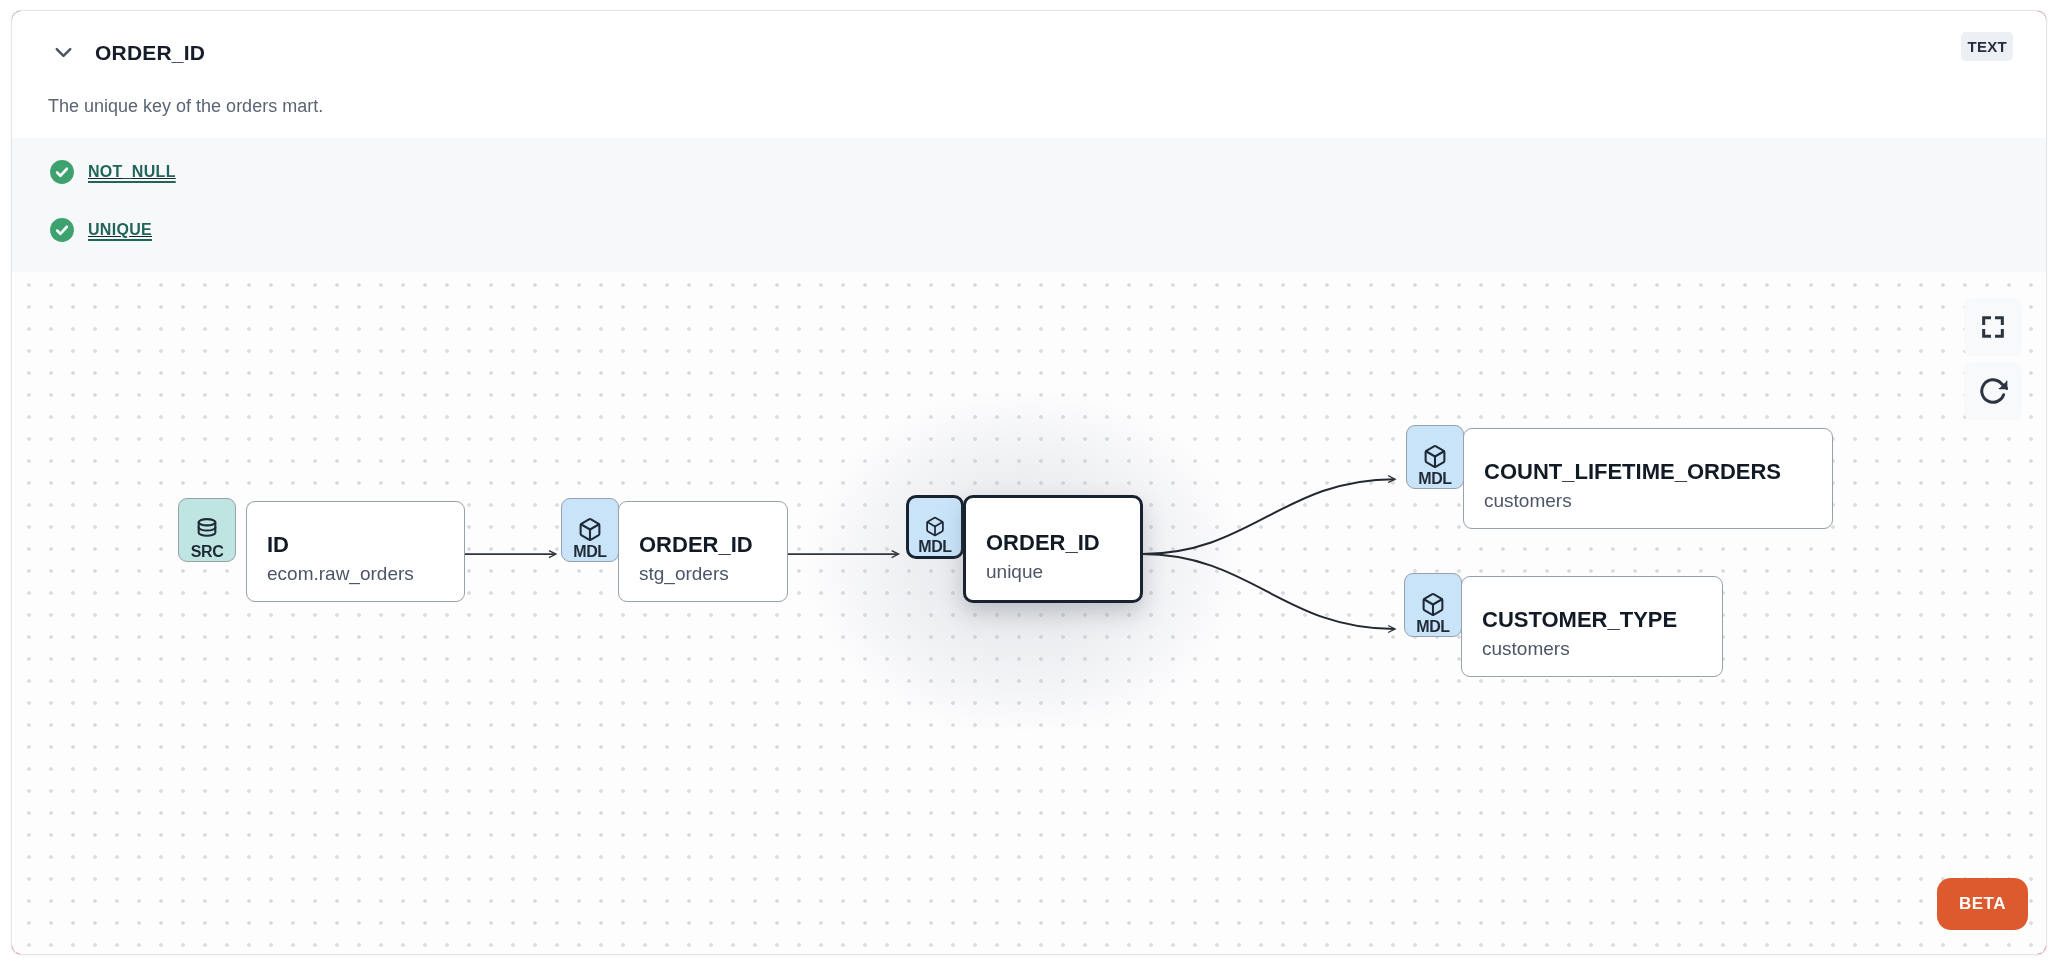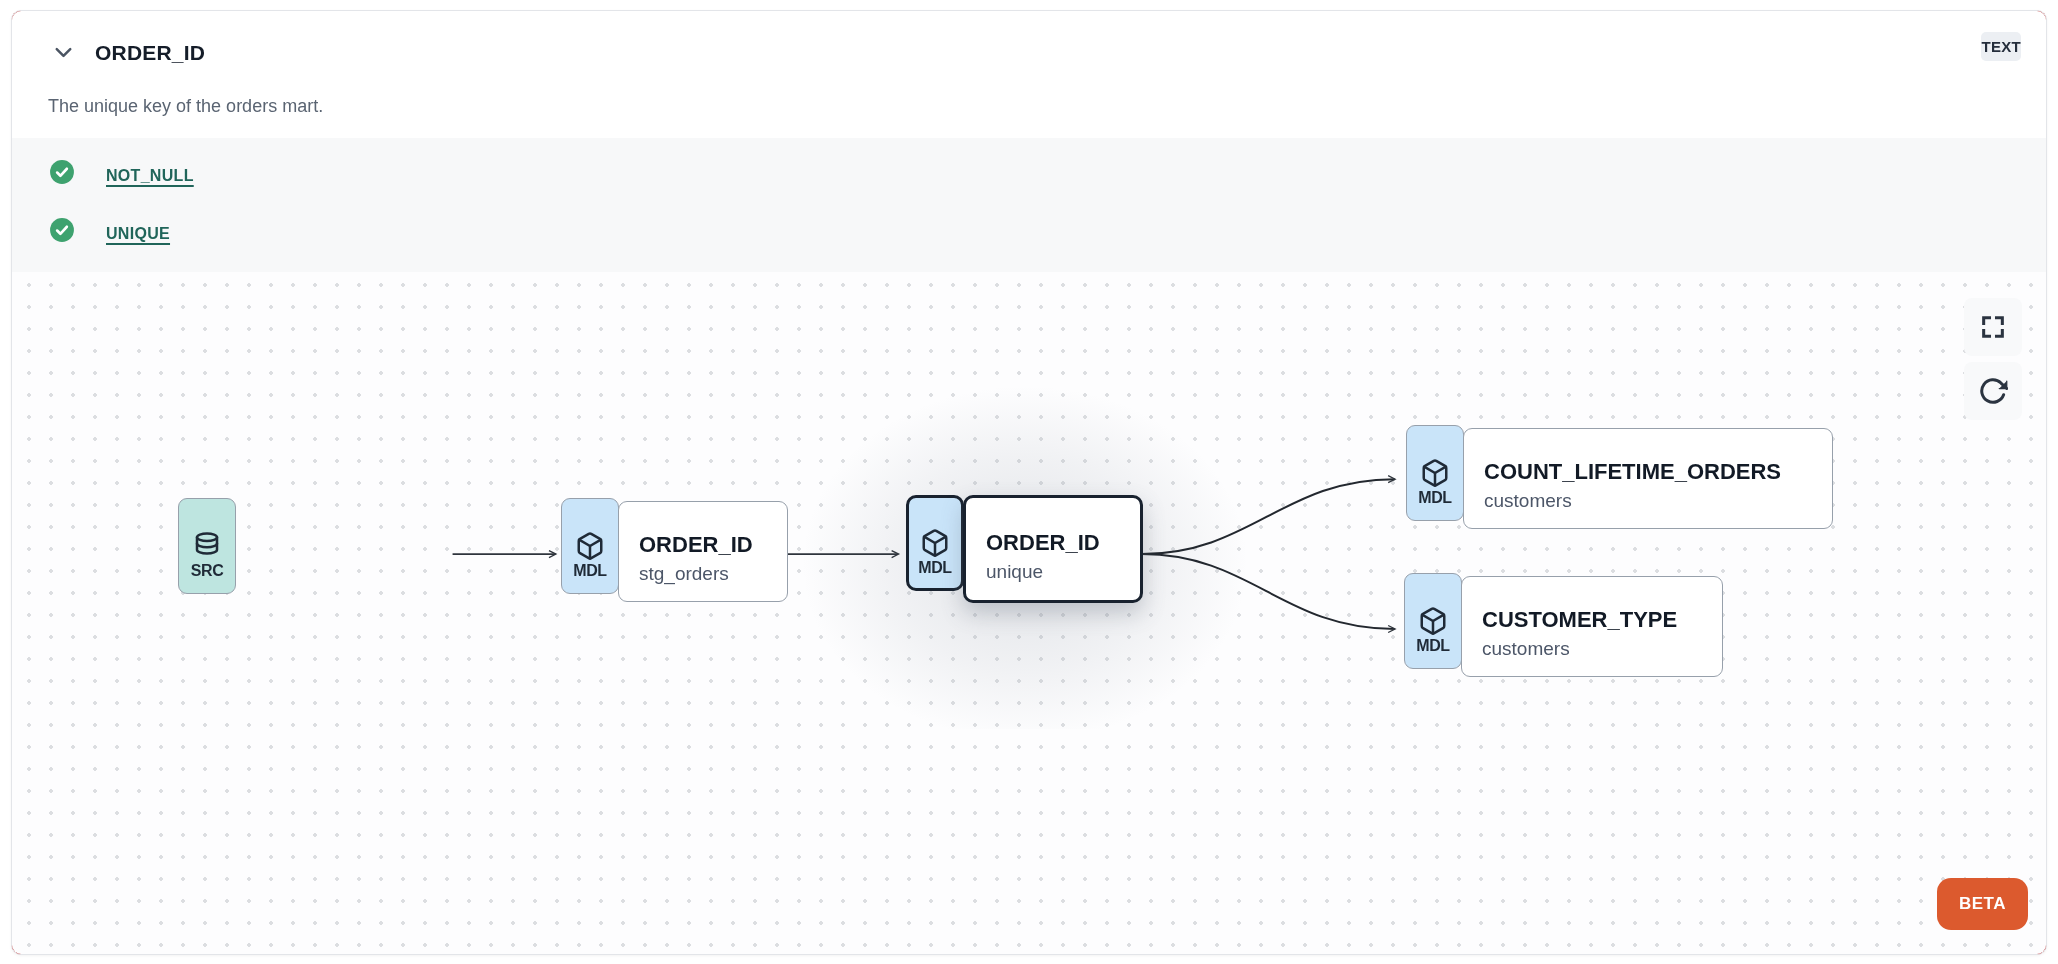--- a/index.html
+++ b/index.html
@@ -19,28 +19,28 @@
     box-shadow: 0 1px 3px rgba(0,0,0,0.05);
     overflow: hidden;
   }
   
   .hdr { position: relative; height: 127px; background: #ffffff; padding: 26px 36px 0 36px; }
   .hdr-row { display: flex; align-items: center; gap: 16px; }
   .chev-btn { background: none; border: none; cursor: pointer; display: flex; align-items: center; padding: 2px; }
   .hdr-title { font-size: 21px; font-weight: 700; letter-spacing: 0.2px; color: #151d29; }
   .hdr-desc { margin-top: 28px; font-size: 18px; color: #5a6472; }
   .type-badge {
-    position: absolute; right: 25px; top: 21px;
+    position: absolute; right: 33px; top: 21px;
     background: #eceff3; color: #252e3c;
     font-size: 15px; font-weight: 600; letter-spacing: 0.3px;
-    padding: 6px 0; border-radius: 5px;
+    padding: 6px 6px; border-radius: 5px;
   }
   
   .tests { height: 134px; background: #f7f8f9; padding: 21px 36px 0 37px; }
-  .test-row { display: flex; align-items: flex-end; gap: 31px; height: 26px; margin-bottom: 32px; }
+  .test-row { display: flex; align-items: center; gap: 13px; height: 26px; margin-bottom: 32px; text-decoration: underline; }
   .test-link {
     font-size: 16px; font-weight: 600; letter-spacing: 0.3px;
     color: #20655a; text-decoration: underline; text-underline-offset: 4px; text-decoration-thickness: 1.5px;
     cursor: pointer;
   }
   
   .canvas {
     position: relative; height: 684px;
     background-color: #fdfdfe;
     background-image: radial-gradient(circle, #dcdee1 1.6px, transparent 1.6px);
@@ -49,21 +49,21 @@
   }
   .edges { position: absolute; inset: 0; width: 100%; height: 100%; }
   .glow {
     position: absolute; left: 788px; top: 112px; width: 450px; height: 345px;
     background: radial-gradient(ellipse at 50% 52%, rgba(150,158,170,0.28) 0%, rgba(150,158,170,0.12) 42%, rgba(150,158,170,0) 70%);
     pointer-events: none;
   }
   .node { position: absolute; display: flex; cursor: pointer; }
   .nbadge {
     position: relative; z-index: 0;
-    width: 58px; height: 96px; flex: 0 0 58px;
+    width: 58px; height: 64px; flex: 0 0 58px;
     border: 1px solid #97a0ab; border-radius: 9px;
     display: flex; flex-direction: column; align-items: center; justify-content: center; gap: 1px;
     padding-top: 18px;
   }
   .nbadge .blabel { font-size: 16px; font-weight: 600; letter-spacing: -0.4px; color: #1f2a37; }
   .badge-teal { background: #bee5e0; }
   .badge-blue { background: #c9e4f9; }
   .ncard {
     position: relative; z-index: 1;
     margin-left: -1px; margin-top: 3px; height: 101px;
@@ -146,20 +146,24 @@
 
     <div class="node" style="left:166px; top:226px;gap:11px;">
       <div class="nbadge badge-teal">
         <svg width="30" height="30" viewBox="0 0 24 24" fill="none" stroke="#1f2a37" stroke-width="2" stroke-linecap="round" stroke-linejoin="round">
             <ellipse cx="12" cy="5" rx="8" ry="3"></ellipse>
             <path d="M4 5v5c0 1.66 3.58 3 8 3s8-1.34 8-3V5"></path>
             <path d="M4 10v5c0 1.66 3.58 3 8 3s8-1.34 8-3v-5"></path>
           </svg>
         <span class="blabel">SRC</span>
       </div>
+      <div class="ncard" style="min-width:219px;">
+        <div class="ntitle">ID</div>
+        <div class="nsub">ecom.raw_orders</div>
+      </div>
     </div>
 
     <div class="node" style="left:549px; top:226px;">
       <div class="nbadge badge-blue">
         <svg width="30" height="30" viewBox="0 0 24 24" fill="none" stroke="#1f2a37" stroke-width="2" stroke-linecap="round" stroke-linejoin="round">
             <path d="M21 16V8a2 2 0 0 0-1-1.73l-7-4a2 2 0 0 0-2 0l-7 4A2 2 0 0 0 3 8v8a2 2 0 0 0 1 1.73l7 4a2 2 0 0 0 2 0l7-4A2 2 0 0 0 21 16z"></path>
             <polyline points="3.27 6.96 12 12.01 20.73 6.96"></polyline>
             <line x1="12" y1="22.08" x2="12" y2="12"></line>
           </svg>
         <span class="blabel">MDL</span>

